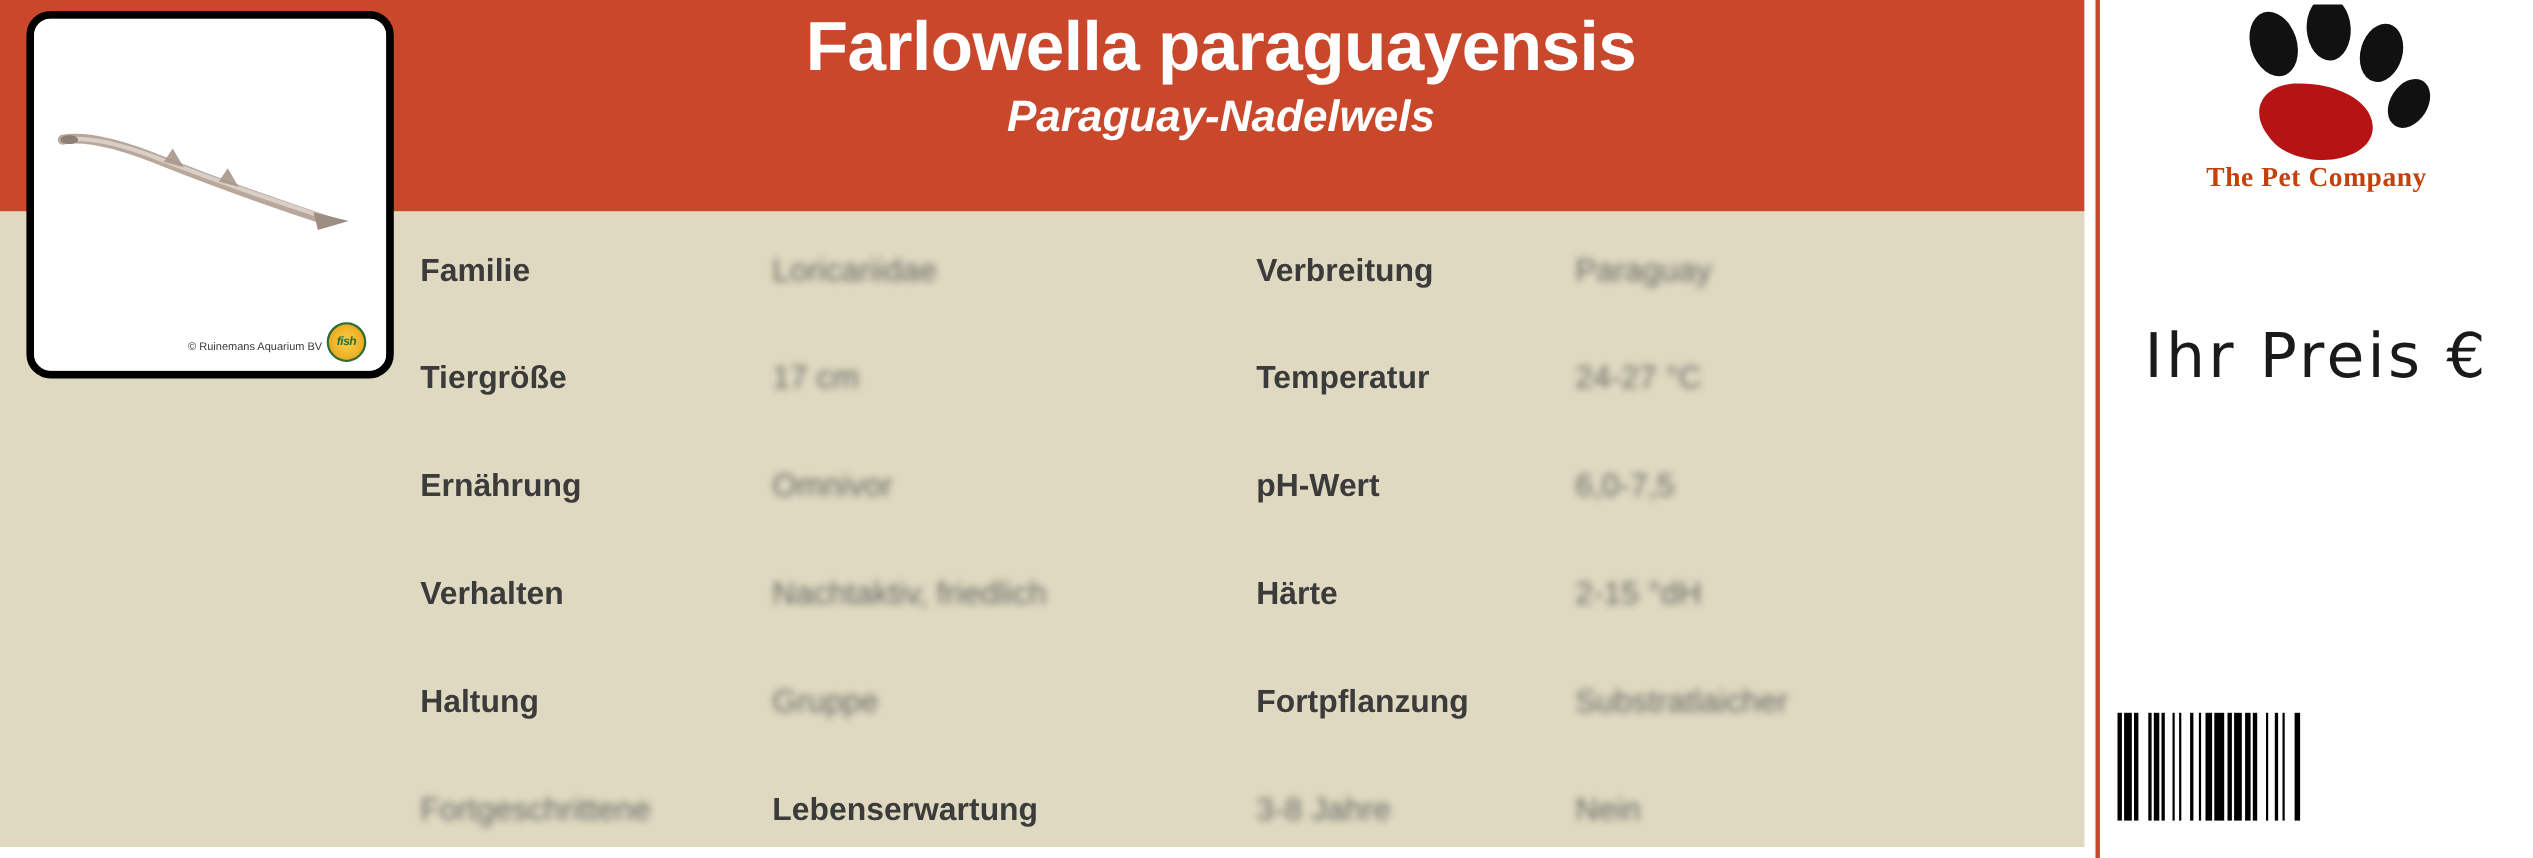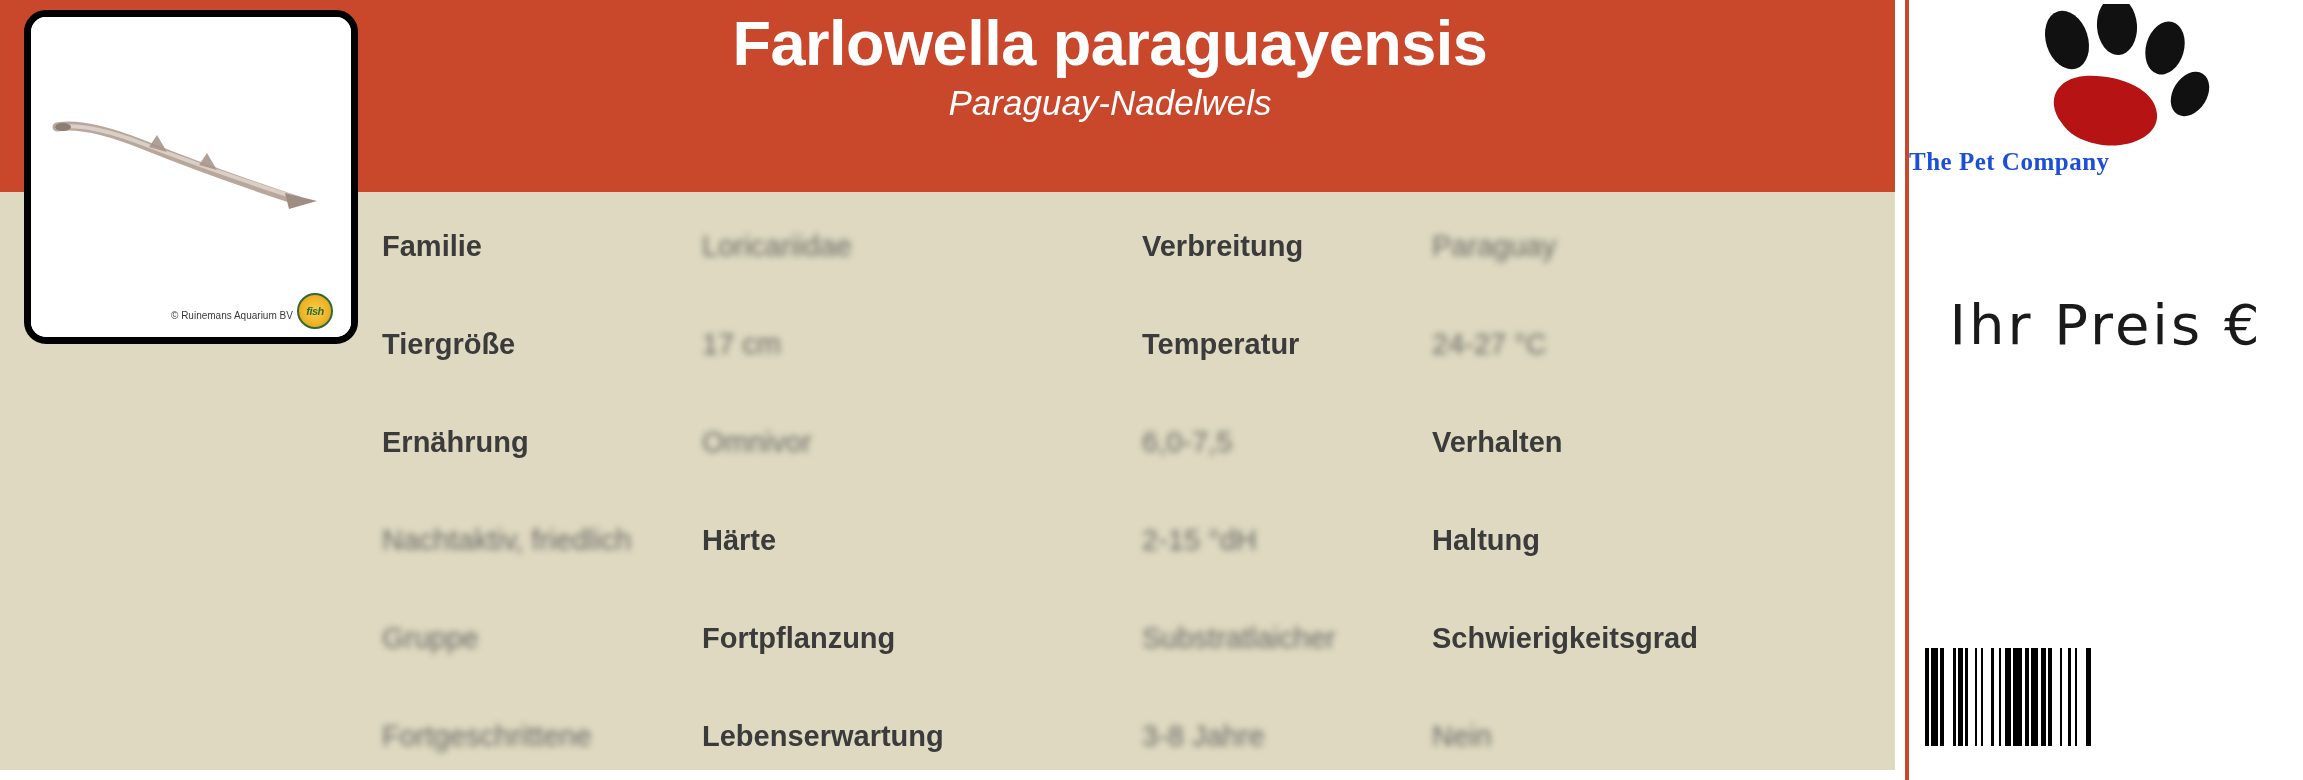--- a/index.html
+++ b/index.html
@@ -47,25 +47,26 @@
   }
   .species-name {
     font-size: 63px;
     font-weight: bold;
     line-height: 1.05;
     letter-spacing: -0.5px;
     margin: 0;
     padding: 0;
   }
   .common-name {
-    font-size: 35px;
+    font-size: 40px;
     font-style: italic;
     line-height: 1.2;
     margin: 6px 0 0 0;
     padding: 0;
+    font-weight: bold;
   }
   
   .photo-box {
     position: absolute;
     left: 24px;
     top: 10px;
     width: 320px;
     height: 320px;
     background: #ffffff;
     border: 7px solid #000000;
@@ -162,24 +163,24 @@
     left: 96px;
     top: 4px;
     width: 210px;
     height: 150px;
   }
   .brand-name {
     position: absolute;
     left: 0;
     top: 148px;
     width: 394px;
-    text-align: left;
+    text-align: center;
     font-size: 25px;
     font-weight: bold;
-    color: #1d4ed8;
+    color: #c2410c;
     font-family: "Liberation Serif", serif;
     letter-spacing: 0.5px;
   }
   .price-label {
     position: absolute;
     left: 0;
     top: 292px;
     width: 394px;
     text-align: center;
     font-size: 56px;
@@ -241,33 +242,33 @@
       <div class="attr-label">Verbreitung</div>
       <div class="attr-value">Paraguay</div>
 
       <div class="attr-label">Tiergröße</div>
       <div class="attr-value">17 cm</div>
       <div class="attr-label">Temperatur</div>
       <div class="attr-value">24-27 °C</div>
 
       <div class="attr-label">Ernährung</div>
       <div class="attr-value">Omnivor</div>
+      <div class="attr-label">pH-Wert</div>
       <div class="attr-value">6,0-7,5</div>
 
       <div class="attr-label">Verhalten</div>
       <div class="attr-value">Nachtaktiv, friedlich</div>
       <div class="attr-label">Härte</div>
       <div class="attr-value">2-15 °dH</div>
 
       <div class="attr-label">Haltung</div>
       <div class="attr-value">Gruppe</div>
       <div class="attr-label">Fortpflanzung</div>
       <div class="attr-value">Substratlaicher</div>
 
-      <div class="attr-label">Schwierigkeitsgrad</div>
       <div class="attr-value">Fortgeschrittene</div>
       <div class="attr-label">Lebenserwartung</div>
       <div class="attr-value">3-8 Jahre</div>
 
       <div class="attr-value">Nein</div>
       <div class="attr-label">Aquarium</div>
       <div class="attr-value">&gt; 200 l</div>
     </div>
   </div>
 

